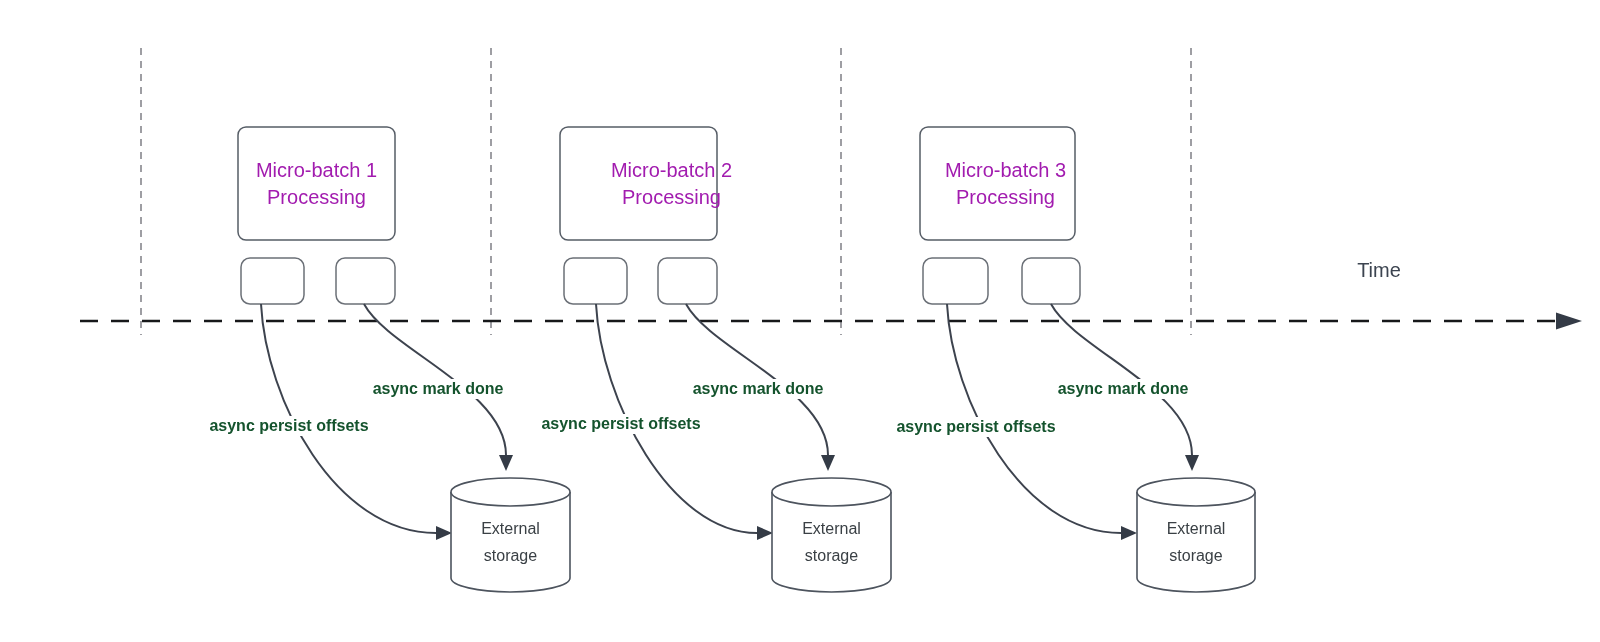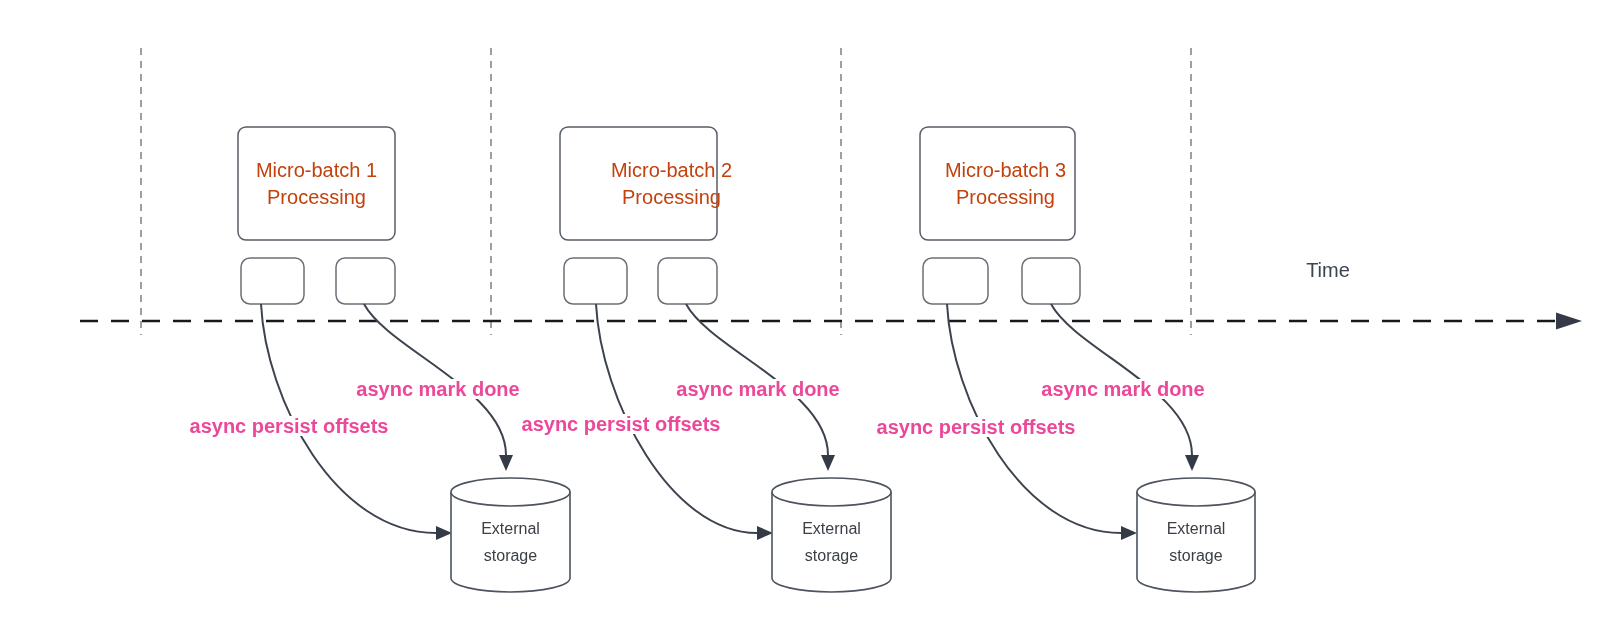--- a/index.html
+++ b/index.html
@@ -8,29 +8,29 @@
     width: 1600px;
     height: 642px;
     background: #ffffff;
     font-family: "Liberation Sans", sans-serif;
     overflow: hidden;
   }
   .canvas svg { position: absolute; left: 0; top: 0; }
   .lbl { position: absolute; white-space: pre-line; text-align: center; }
   .box-label {
     display: flex; align-items: center; justify-content: center;
-    font-size: 20px; line-height: 27px; color: #c2410c;
+    font-size: 20px; line-height: 27px; color: #a21caf;
   }
   .cyl-label {
     display: flex; align-items: center; justify-content: center;
     font-size: 16px; line-height: 27px; color: #3a4045;
   }
   .async-label {
     transform: translate(-50%, -50%);
-    font-size: 20px; font-weight: bold; color: #ec4899;
+    font-size: 16px; font-weight: bold; color: #14532d;
     background: #ffffff; padding: 1px 3px; line-height: 18px;
     white-space: nowrap;
   }
   .time-label {
     transform: translate(-50%, -50%);
     font-size: 20px; color: #3c4450; white-space: nowrap;
   }
 </style>
 </head>
 <body>
@@ -94,14 +94,14 @@
   <div class="lbl async-label" style="left:976px; top:427px;">async persist offsets</div>
   <div class="lbl async-label" style="left:1123px; top:389px;">async mark done</div>
 
   <div class="lbl cyl-label" style="left:451px; top:496px; width:119px; height:92px;">External
 storage</div>
   <div class="lbl cyl-label" style="left:772px; top:496px; width:119px; height:92px;">External
 storage</div>
   <div class="lbl cyl-label" style="left:1137px; top:496px; width:118px; height:92px;">External
 storage</div>
 
-  <div class="lbl time-label" style="left:1328px; top:270px;">Time</div>
+  <div class="lbl time-label" style="left:1379px; top:270px;">Time</div>
 </div>
 
 </body></html>

